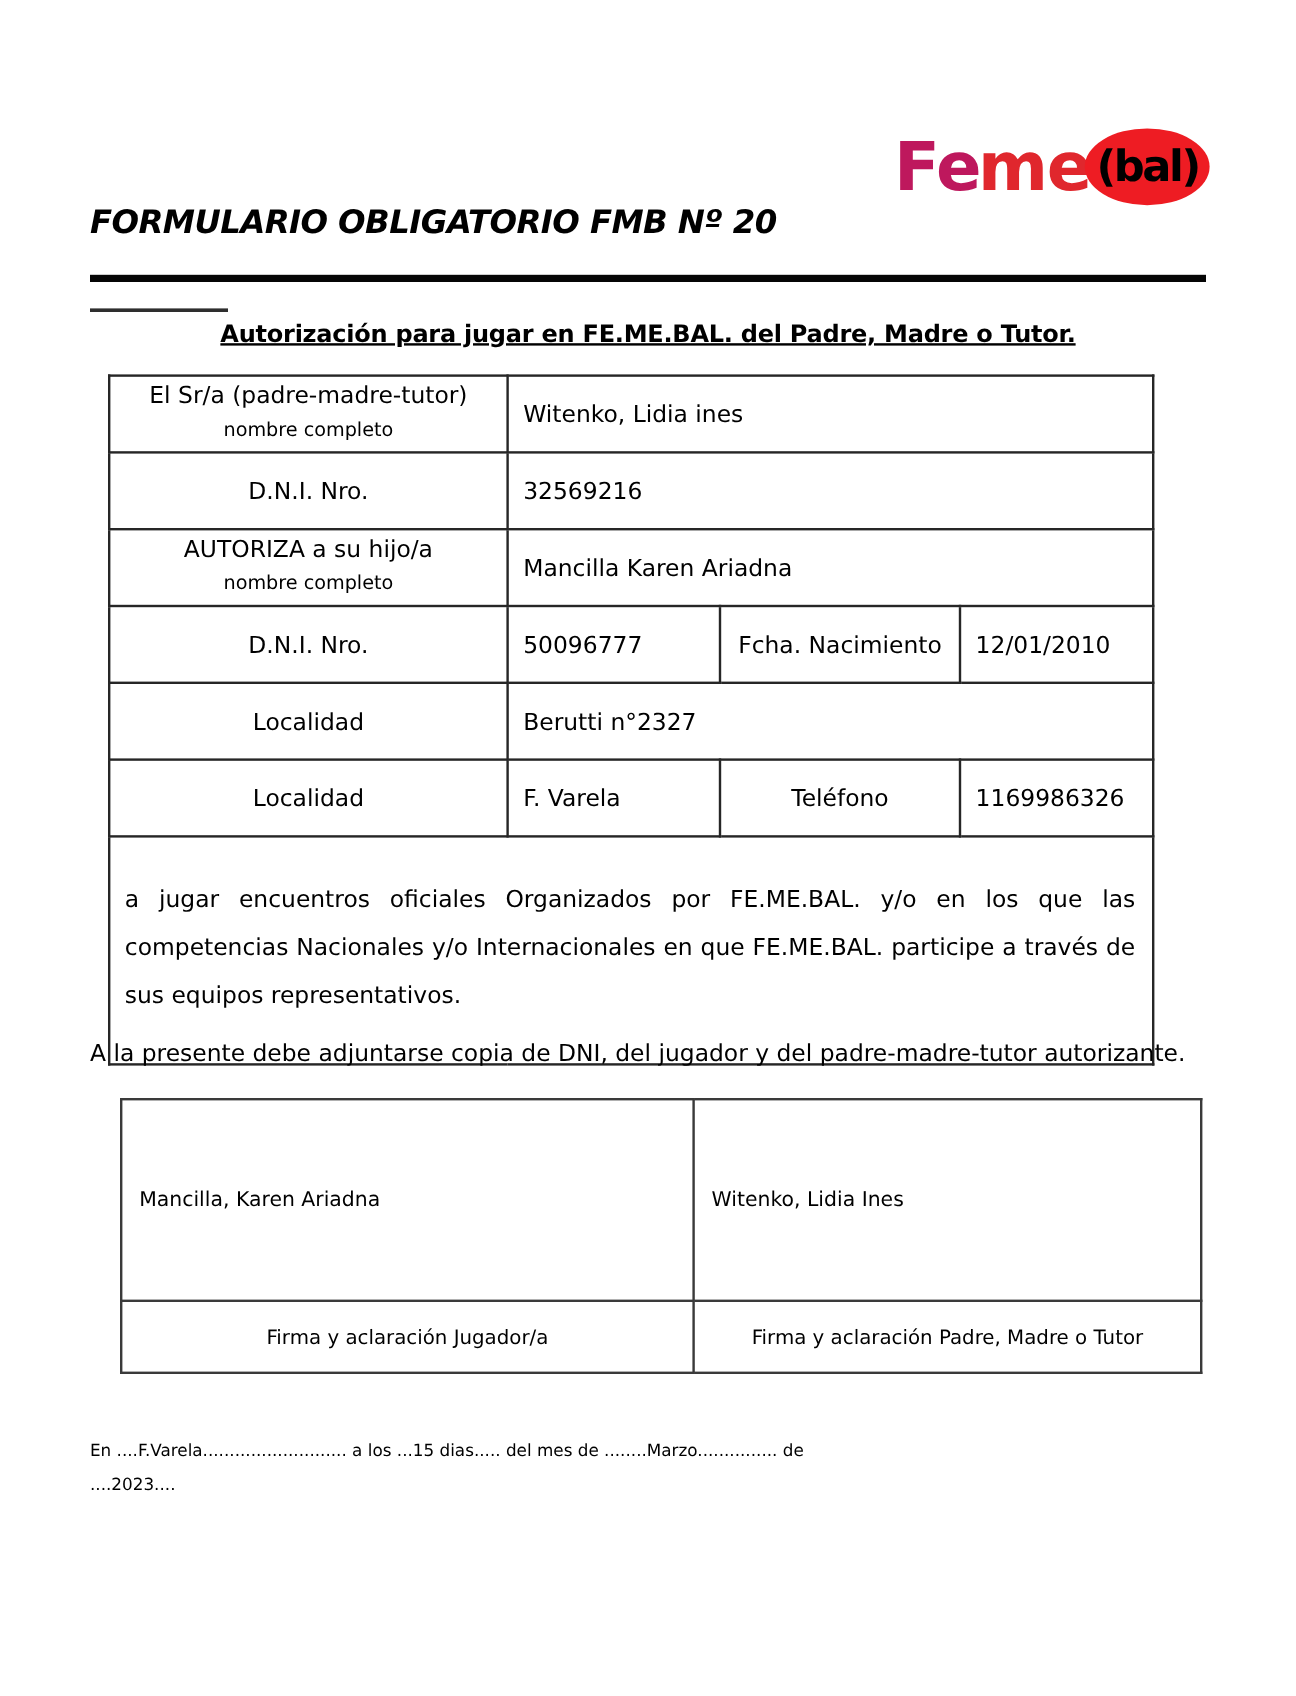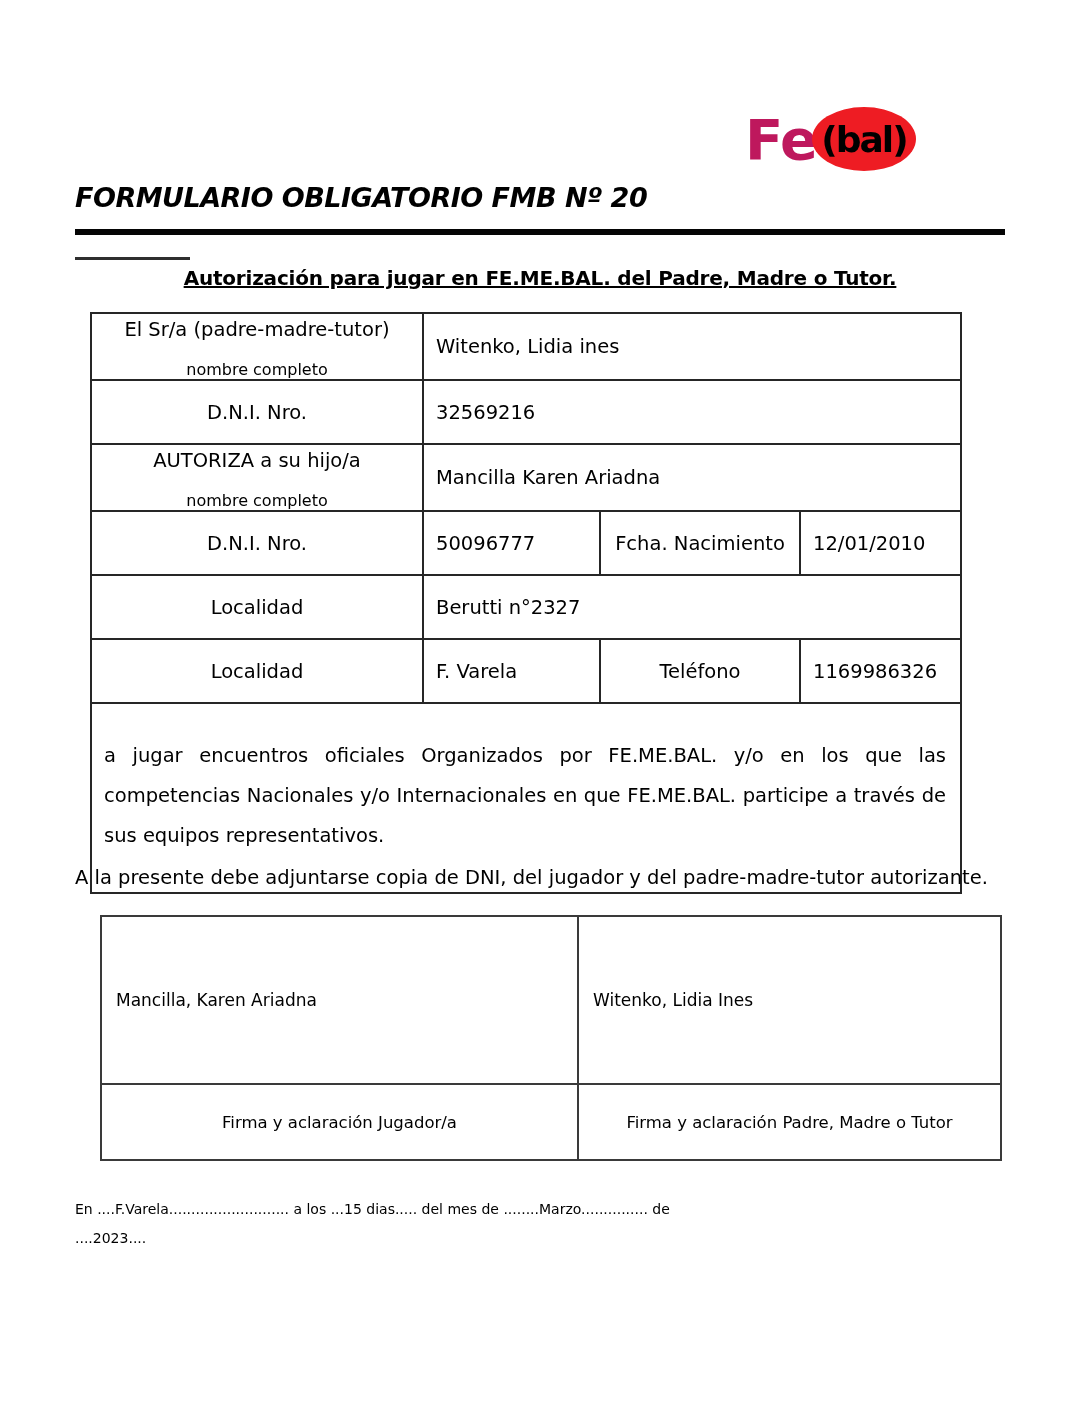--- a/index.html
+++ b/index.html
@@ -23,21 +23,21 @@
   .logo-me { color:#e0272d; margin-left:-2px; }
   .logo-ball {
     width:104px; height:64px; margin-left:-5px;
     background:#ee1c23; border-radius:50%;
     display:flex; align-items:center; justify-content:center;
     color:#000000; font-size:36px; letter-spacing:-2px; font-weight:bold;
   }
 
   
   .title {
-    position:absolute; left:75px; top:182px;
+    position:absolute; left:75px; top:170px;
     font-size:27px; font-weight:bold; font-style:italic;
     letter-spacing:-0.5px; white-space:nowrap;
   }
   .rule-thick {
     position:absolute; left:75px; top:229px;
     width:930px; height:6px; background:#050505;
   }
   .rule-short {
     position:absolute; left:75px; top:257px;
     width:115px; height:3px; background:#2e2e2e;
@@ -55,21 +55,21 @@
   }
   .auth-table td {
     border:2px solid #262626;
     font-size:19.5px;
     vertical-align:middle;
   }
   .auth-table tr.r { height:64px; }
   .auth-table td.lbl { text-align:center; }
   .auth-table td.val { text-align:left; padding-left:12px; }
   .auth-table td.two-line { vertical-align:top; padding-top:4px; text-align:center; }
-  .lbl-sub { font-size:16px; margin-top:19px; }
+  .lbl-sub { font-size:16px; margin-top:7px; }
   .auth-table tr.para-row { height:190px;margin-top:44px; }
   .auth-table td.para {
     text-align:justify; padding:6px 14px 10px 12px;
     line-height:2.05; font-size:19.5px; vertical-align:middle;
   }
 
   
   .note {
     position:absolute; left:75px; top:866px;
     font-size:19.5px; white-space:nowrap;
@@ -78,38 +78,39 @@
   
   .sig-table {
     position:absolute; left:100px; top:915px; width:900px;
   }
   .sig-table td { border:2px solid #3a3a3a; }
   .sig-table tr.names { height:168px; }
   .sig-table tr.names td {
     vertical-align:middle; text-align:left;
     padding-left:14px; font-size:17px;
   }
-  .sig-table tr.caps { height:76px; }
+  .sig-table tr.caps { height:60px; }
   .sig-table tr.caps td {
     vertical-align:middle; text-align:center; font-size:16.5px;
   }
 
   
   .closing {
     position:absolute; left:75px; top:1195px; width:880px;
     font-size:14px; line-height:29px;
   }
 </style>
 </head>
 <body>
 
 <div class="page">
 
   <div class="logo">
     <span class="logo-fe">Fe</span>
+    <span class="logo-me">me</span>
     <span class="logo-ball">(bal)</span>
   </div>
 
   <div class="title">FORMULARIO OBLIGATORIO FMB Nº 20</div>
   <div class="rule-thick"></div>
   <div class="rule-short"></div>
   <div class="subtitle">Autorización para jugar en FE.ME.BAL. del Padre, Madre o Tutor.</div>
 
   <table class="auth-table">
     <colgroup>

